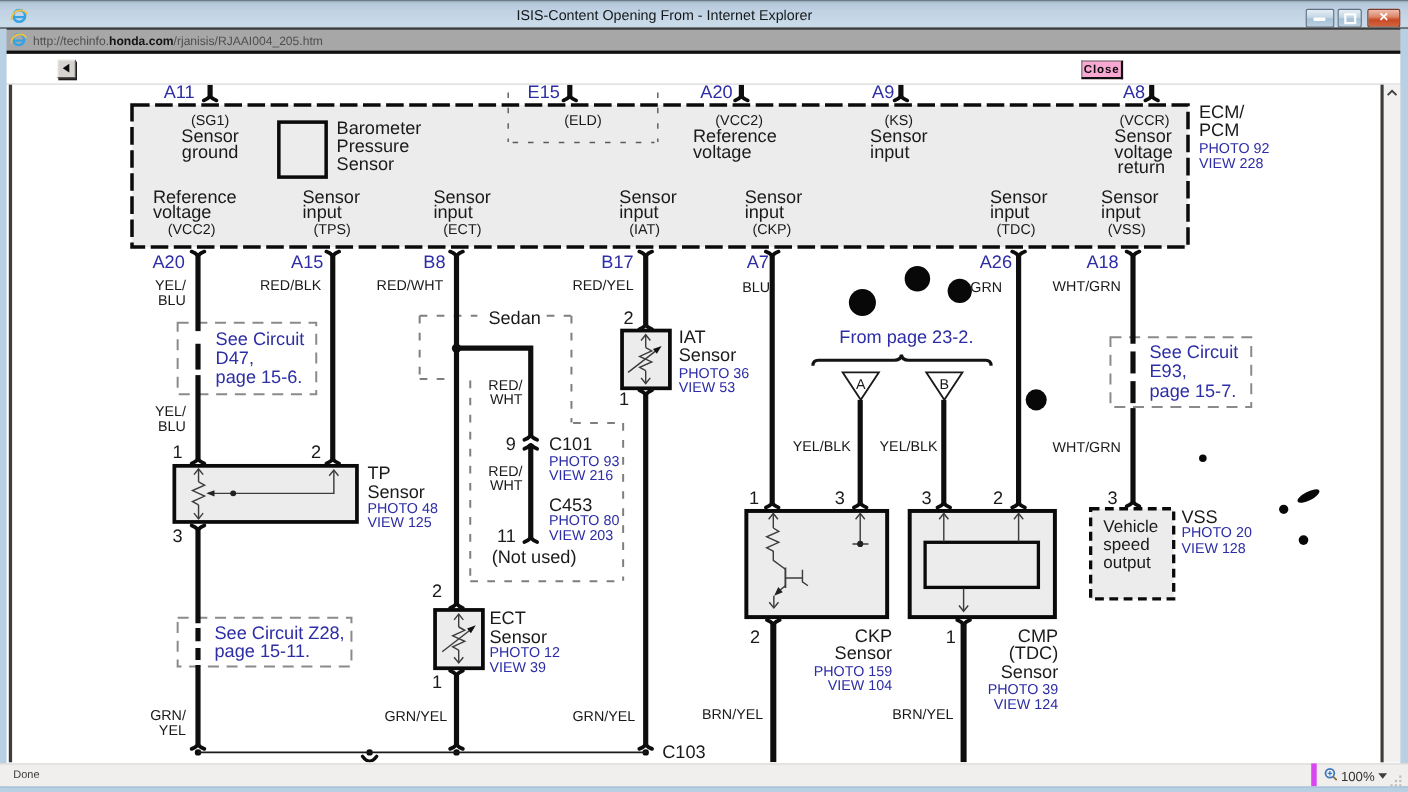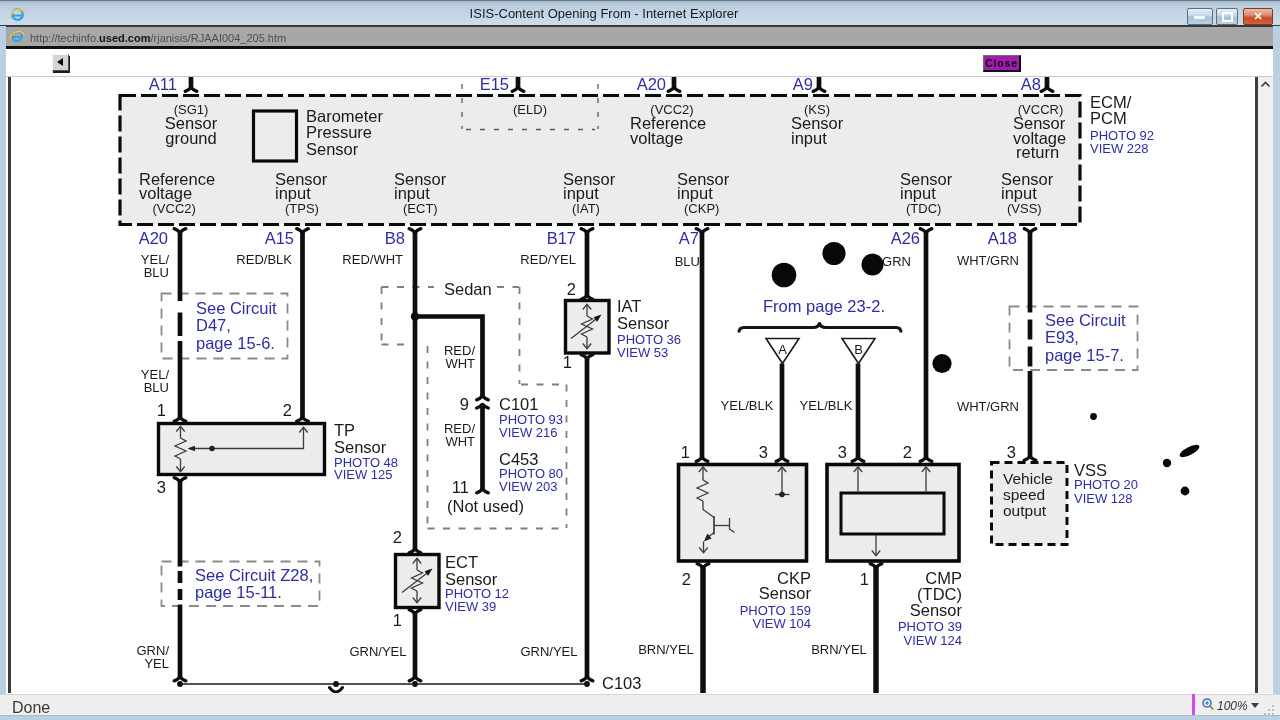--- a/index.html
+++ b/index.html
@@ -23,25 +23,25 @@
 #rbar{left:1255px;top:77px;width:3px;height:616px;background:#3d3d3d;}
 #strack{left:1258px;top:77px;width:15px;height:616px;background:#f2f1ef;}
 #lblue{left:0;top:26px;width:6px;height:690px;background:#b9cfe2;}
 #rblue{left:1273px;top:26px;width:7px;height:690px;background:#b9cfe2;}
 #status{left:0;top:694px;width:1280px;height:21px;background:#f0efed;border-top:1px solid #d8d7d5;box-sizing:border-box;}
 #bblue{left:0;top:715px;width:1280px;height:5px;background:#b9cfe2;border-top:1px solid #a3bdd2;box-sizing:border-box;}
 #backbtn{left:52px;top:54px;width:15px;height:15px;background:#d7d4cf;
 border:1px solid;border-color:#f9f8f6 #55524d #55524d #f9f8f6;box-shadow:1px 2px 0 #1d1d1d;}
 #backbtn div{position:absolute;left:4px;top:3px;width:0;height:0;
 border-top:4px solid transparent;border-bottom:4px solid transparent;border-right:6px solid #0d0d0d;}
-#closebtn2{left:983px;top:55px;width:35px;height:14px;background:#a21caf;
+#closebtn2{left:983px;top:55px;width:35px;height:14px;background:#f9a8d4;
 border:1px solid #6e6e6e;border-right:2px solid #111;border-bottom:2px solid #111;
 font-size:10.5px;font-weight:bold;color:#0c0c0c;text-align:center;line-height:14px;letter-spacing:0.8px;}
-#done{left:12px;top:699px;font-size:16px;color:#3a3a3a;}
-#zoomctl{left:1192px;top:694px;width:81px;height:21px;border-left:3px solid #d946ef;font-style:italic;}
+#done{left:12px;top:699px;font-size:10px;color:#3a3a3a;}
+#zoomctl{left:1192px;top:694px;width:81px;height:21px;border-left:5px solid #d946ef;}
 #ztext{left:22px;top:5px;font-size:12px;color:#333;}
 #zarr{left:56px;top:9px;width:0;height:0;border-left:4px solid transparent;border-right:4px solid transparent;border-top:5px solid #3c3c3c;}
 #grip{left:1265px;top:705px;width:9px;height:9px;}
 </style></head>
 <body>
 <div class="abs" id="titlebar"></div>
 <div class="abs" style="left:0;top:0;width:1280px;height:1px;background:#6d7b89"></div>
 <div class="abs" id="ttext">ISIS-Content Opening From - Internet Explorer</div>
 <svg class="abs" style="left:9px;top:6px" width="17" height="17" viewBox="0 0 16 16">
     <path d="M3 8.2a5 5 0 1 0 10-.4c0-2.8-2.2-4.8-5-4.8S3 5.2 3 8.2z" fill="none" stroke="#35a3e3" stroke-width="2.2"></path>
@@ -55,21 +55,21 @@
     <div style="position:absolute;left:5px;top:3px;width:7px;height:6px;border:2px solid #fdfdfd"></div>
   </div>
 <div class="abs" id="closebtn">✕</div>
 <div class="abs" id="addr"></div>
 <div class="abs" id="addr2">
 <svg class="abs" style="left:3px;top:1px" width="16" height="16" viewBox="0 0 16 16">
       <path d="M3 8.2a5 5 0 1 0 10-.4c0-2.8-2.2-4.8-5-4.8S3 5.2 3 8.2z" fill="none" stroke="#35a3e3" stroke-width="2.2"></path>
       <path d="M3.2 9h9.6" stroke="#35a3e3" stroke-width="2"></path>
       <path d="M1.5 11.5C0.8 8 4 3.4 8.6 3.2c3.5-.1 5.4 1.6 6 3.4" fill="none" stroke="#f4c33f" stroke-width="1.6"></path>
     </svg>
-<div class="abs" id="urltext">http://techinfo.<b style="color:#141414">used.com</b>/rjanisis/RJAAI004_205.htm</div>
+<div class="abs" id="urltext">http://techinfo.<b style="color:#141414">honda.com</b>/rjanisis/RJAAI004_205.htm</div>
 </div>
 <div class="abs" id="toolbar"></div>
 <div class="abs" id="backbtn">
     <div></div>
   </div>
 <div class="abs" id="closebtn2">Close</div>
 <div class="abs" id="csep"></div>
 <div class="abs" id="content"></div>
 <div class="abs" id="lbar"></div>
 <div class="abs" id="rbar"></div>

